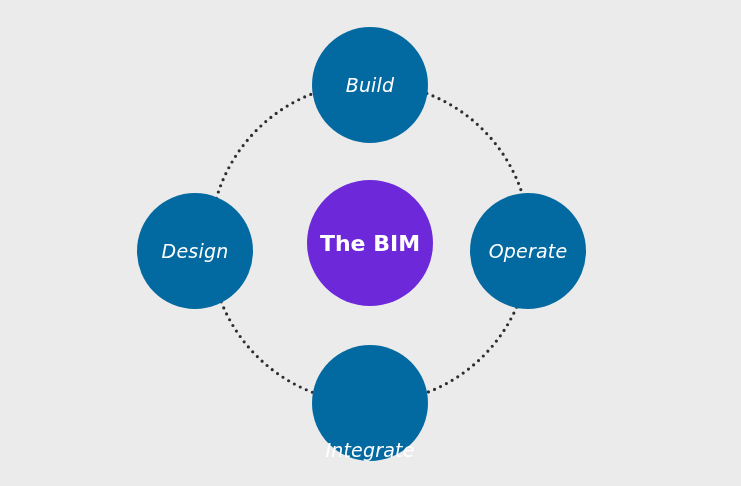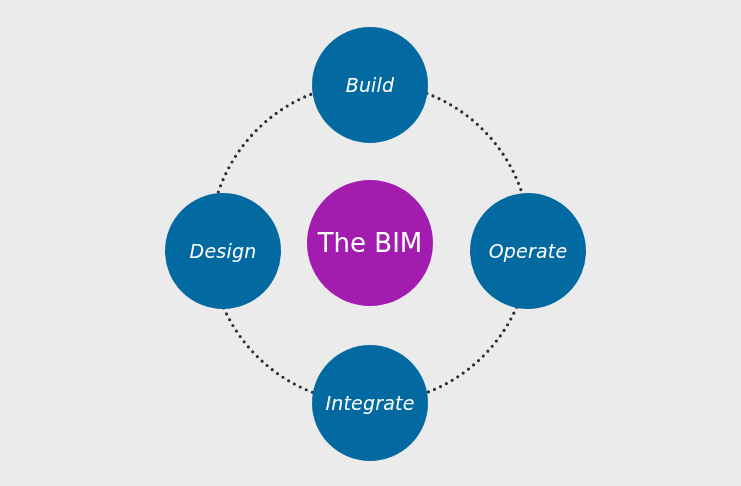--- a/index.html
+++ b/index.html
@@ -20,46 +20,46 @@
     }
     .stage {
       width: 116px; height: 116px;
       background: #0369a1;
       font-size: 19px;
       letter-spacing: 0.2px;
       font-style: italic;
     }
     .center {
       width: 126px; height: 126px;
-      background: #a21caf;
-      font-size: 26px;
-      font-weight: normal;
+      background: #6d28d9;
+      font-size: 22px;
+      font-weight: bold;
       line-height: 29px;
     }
   </style>
 </head>
 <body>
 
 <svg class="ring" width="741" height="486">
   <circle cx="370" cy="243" r="160" fill="none" stroke="#2b2f33" stroke-width="3.2" stroke-linecap="round" stroke-dasharray="0 6.6"></circle>
 </svg>
 
 <div class="node stage" style="left:312px; top:27px;">
   <span>Build</span>
 </div>
 
 <div class="node stage" style="left:470px; top:193px;text-align:right;">
   <span>Operate</span>
 </div>
 
-<div class="node stage" style="left:312px; top:345px;">
+<div class="node stage" style="left:312px; top:345px;align-items:flex-end;">
   <span>Integrate</span>
 </div>
 
-<div class="node stage" style="left:165px; top:193px;text-align:right;">
+<div class="node stage" style="left:137px; top:193px;text-align:right;">
   <span>Design</span>
 </div>
 
 <div class="node center" style="left:307px; top:180px;">
   <div>
     <div>The BIM</div>
   </div>
 </div>
 
 </body></html>

